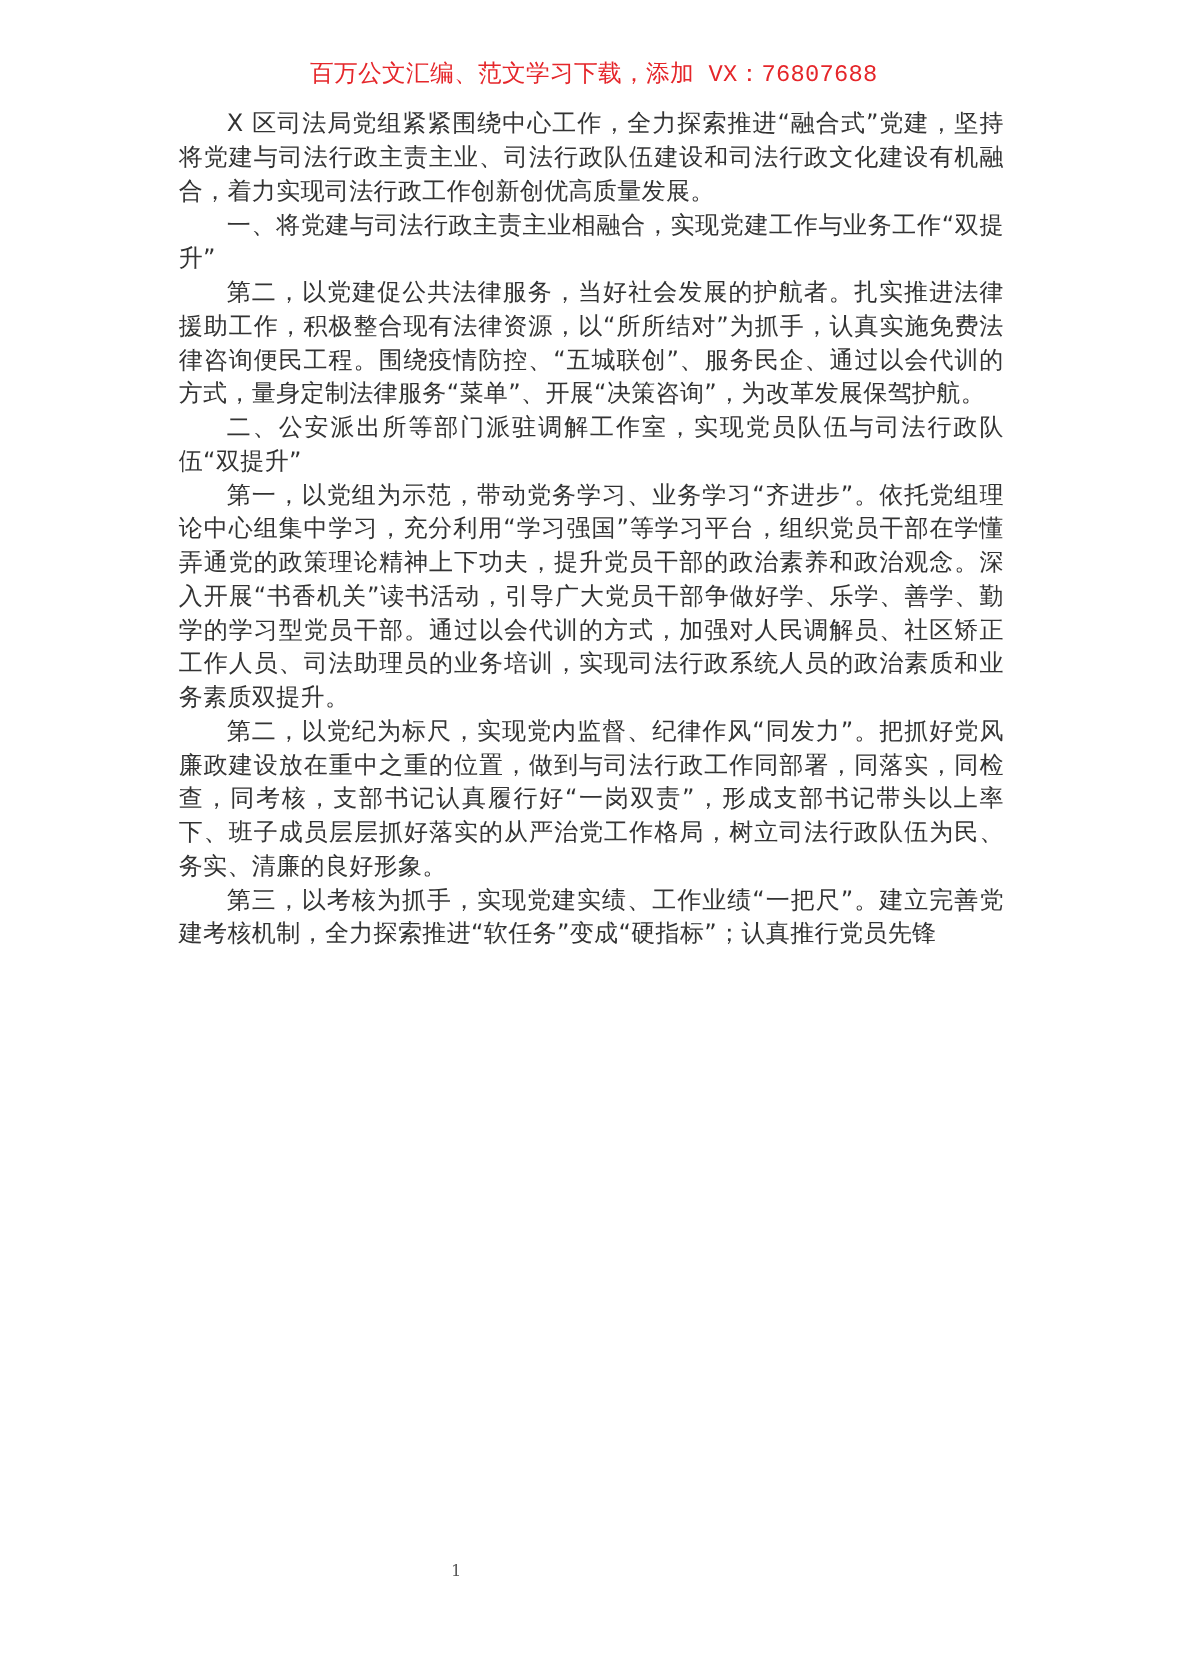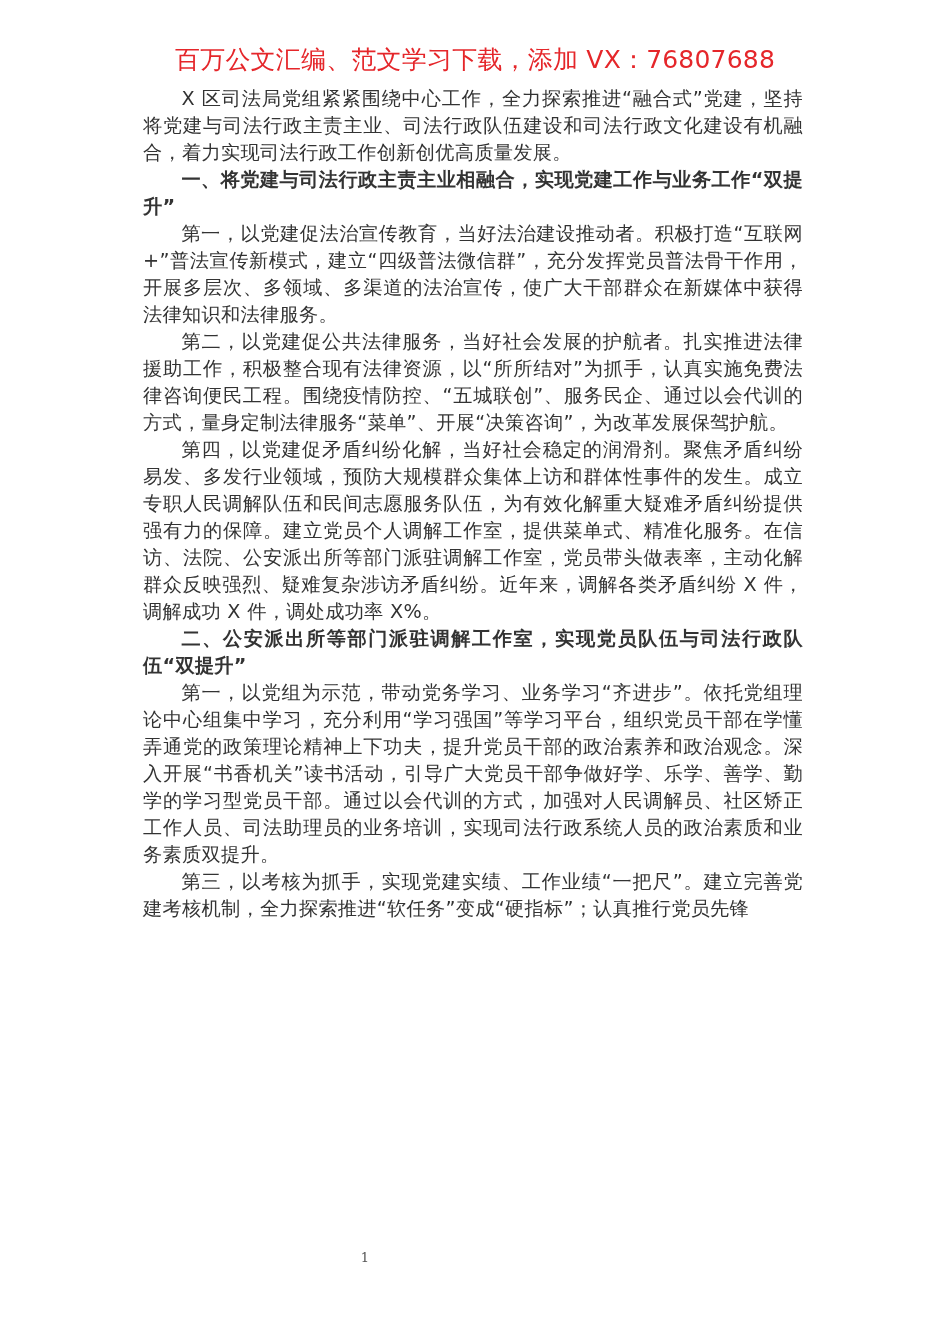--- a/index.html
+++ b/index.html
@@ -6,46 +6,45 @@
   body { width: 950px; height: 1344px; position: relative; overflow: hidden; }
   .page {
     position: absolute; left: 0; top: 0; width: 950px; height: 1344px;
     background: #ffffff;
     font-family: "DejaVu Sans", "Liberation Sans", sans-serif;
     color: #333333;
   }
   .banner {
     position: absolute; top: 48px; left: 0; width: 950px;
     text-align: center; color: #e5262a;
-    font-size: 25px; line-height: 24px; letter-spacing: 0.2px;
+    font-size: 19px; line-height: 24px; letter-spacing: 0.2px; font-family: Liberation Mono, monospace;
   }
   .content {
     position: absolute; left: 143px; top: 85px; width: 660px;
     font-size: 19.2px; line-height: 27px; letter-spacing: 0.3px;
     text-align: justify;
   }
   .content p { margin: 0; text-indent: 2em; }
-  .content p.heading { font-weight: bold; color: #333333; }
+  .content p.heading { font-weight: normal; color: #333333; }
   .page-number {
     position: absolute; top: 1250px; left: 0; width: 730px; text-align: center;
     font-family: "DejaVu Serif", "Liberation Serif", serif;
     font-size: 13px; color: #555555;
   }
 </style>
 </head>
 <body>
 
 <div class="page">
   <div class="banner">百万公文汇编、范文学习下载，添加 VX：76807688</div>
 
   <div class="content">
     <p>X 区司法局党组紧紧围绕中心工作，全力探索推进“融合式”党建，坚持将党建与司法行政主责主业、司法行政队伍建设和司法行政文化建设有机融合，着力实现司法行政工作创新创优高质量发展。</p>
     <p class="heading">一、将党建与司法行政主责主业相融合，实现党建工作与业务工作“双提升”</p>
-    <p>第一，以党建促法治宣传教育，当好法治建设推动者。积极打造“互联网+”普法宣传新模式，建立“四级普法微信群”，充分发挥党员普法骨干作用，开展多层次、多领域、多渠道的法治宣传，使广大干部群众在新媒体中获得法律知识和法律服务。</p>
     <p>第二，以党建促公共法律服务，当好社会发展的护航者。扎实推进法律援助工作，积极整合现有法律资源，以“所所结对”为抓手，认真实施免费法律咨询便民工程。围绕疫情防控、“五城联创”、服务民企、通过以会代训的方式，量身定制法律服务“菜单”、开展“决策咨询”，为改革发展保驾护航。</p>
-    <p>第四，以党建促矛盾纠纷化解，当好社会稳定的润滑剂。聚焦矛盾纠纷易发、多发行业领域，预防大规模群众集体上访和群体性事件的发生。成立专职人民调解队伍和民间志愿服务队伍，为有效化解重大疑难矛盾纠纷提供强有力的保障。建立党员个人调解工作室，提供菜单式、精准化服务。在信访、法院、公安派出所等部门派驻调解工作室，党员带头做表率，主动化解群众反映强烈、疑难复杂涉访矛盾纠纷。近年来，调解各类矛盾纠纷 X 件，调解成功 X 件，调处成功率 X%。</p>
     <p class="heading">二、公安派出所等部门派驻调解工作室，实现党员队伍与司法行政队伍“双提升”</p>
     <p>第一，以党组为示范，带动党务学习、业务学习“齐进步”。依托党组理论中心组集中学习，充分利用“学习强国”等学习平台，组织党员干部在学懂弄通党的政策理论精神上下功夫，提升党员干部的政治素养和政治观念。深入开展“书香机关”读书活动，引导广大党员干部争做好学、乐学、善学、勤学的学习型党员干部。通过以会代训的方式，加强对人民调解员、社区矫正工作人员、司法助理员的业务培训，实现司法行政系统人员的政治素质和业务素质双提升。</p>
+    <p>第二，以党纪为标尺，实现党内监督、纪律作风“同发力”。把抓好党风廉政建设放在重中之重的位置，做到与司法行政工作同部署，同落实，同检查，同考核，支部书记认真履行好“一岗双责”，形成支部书记带头以上率下、班子成员层层抓好落实的从严治党工作格局，树立司法行政队伍为民、务实、清廉的良好形象。</p>
     <p>第三，以考核为抓手，实现党建实绩、工作业绩“一把尺”。建立完善党建考核机制，全力探索推进“软任务”变成“硬指标”；认真推行党员先锋</p>
   </div>
 
   <div class="page-number">1</div>
 </div>
 
 </body></html>

